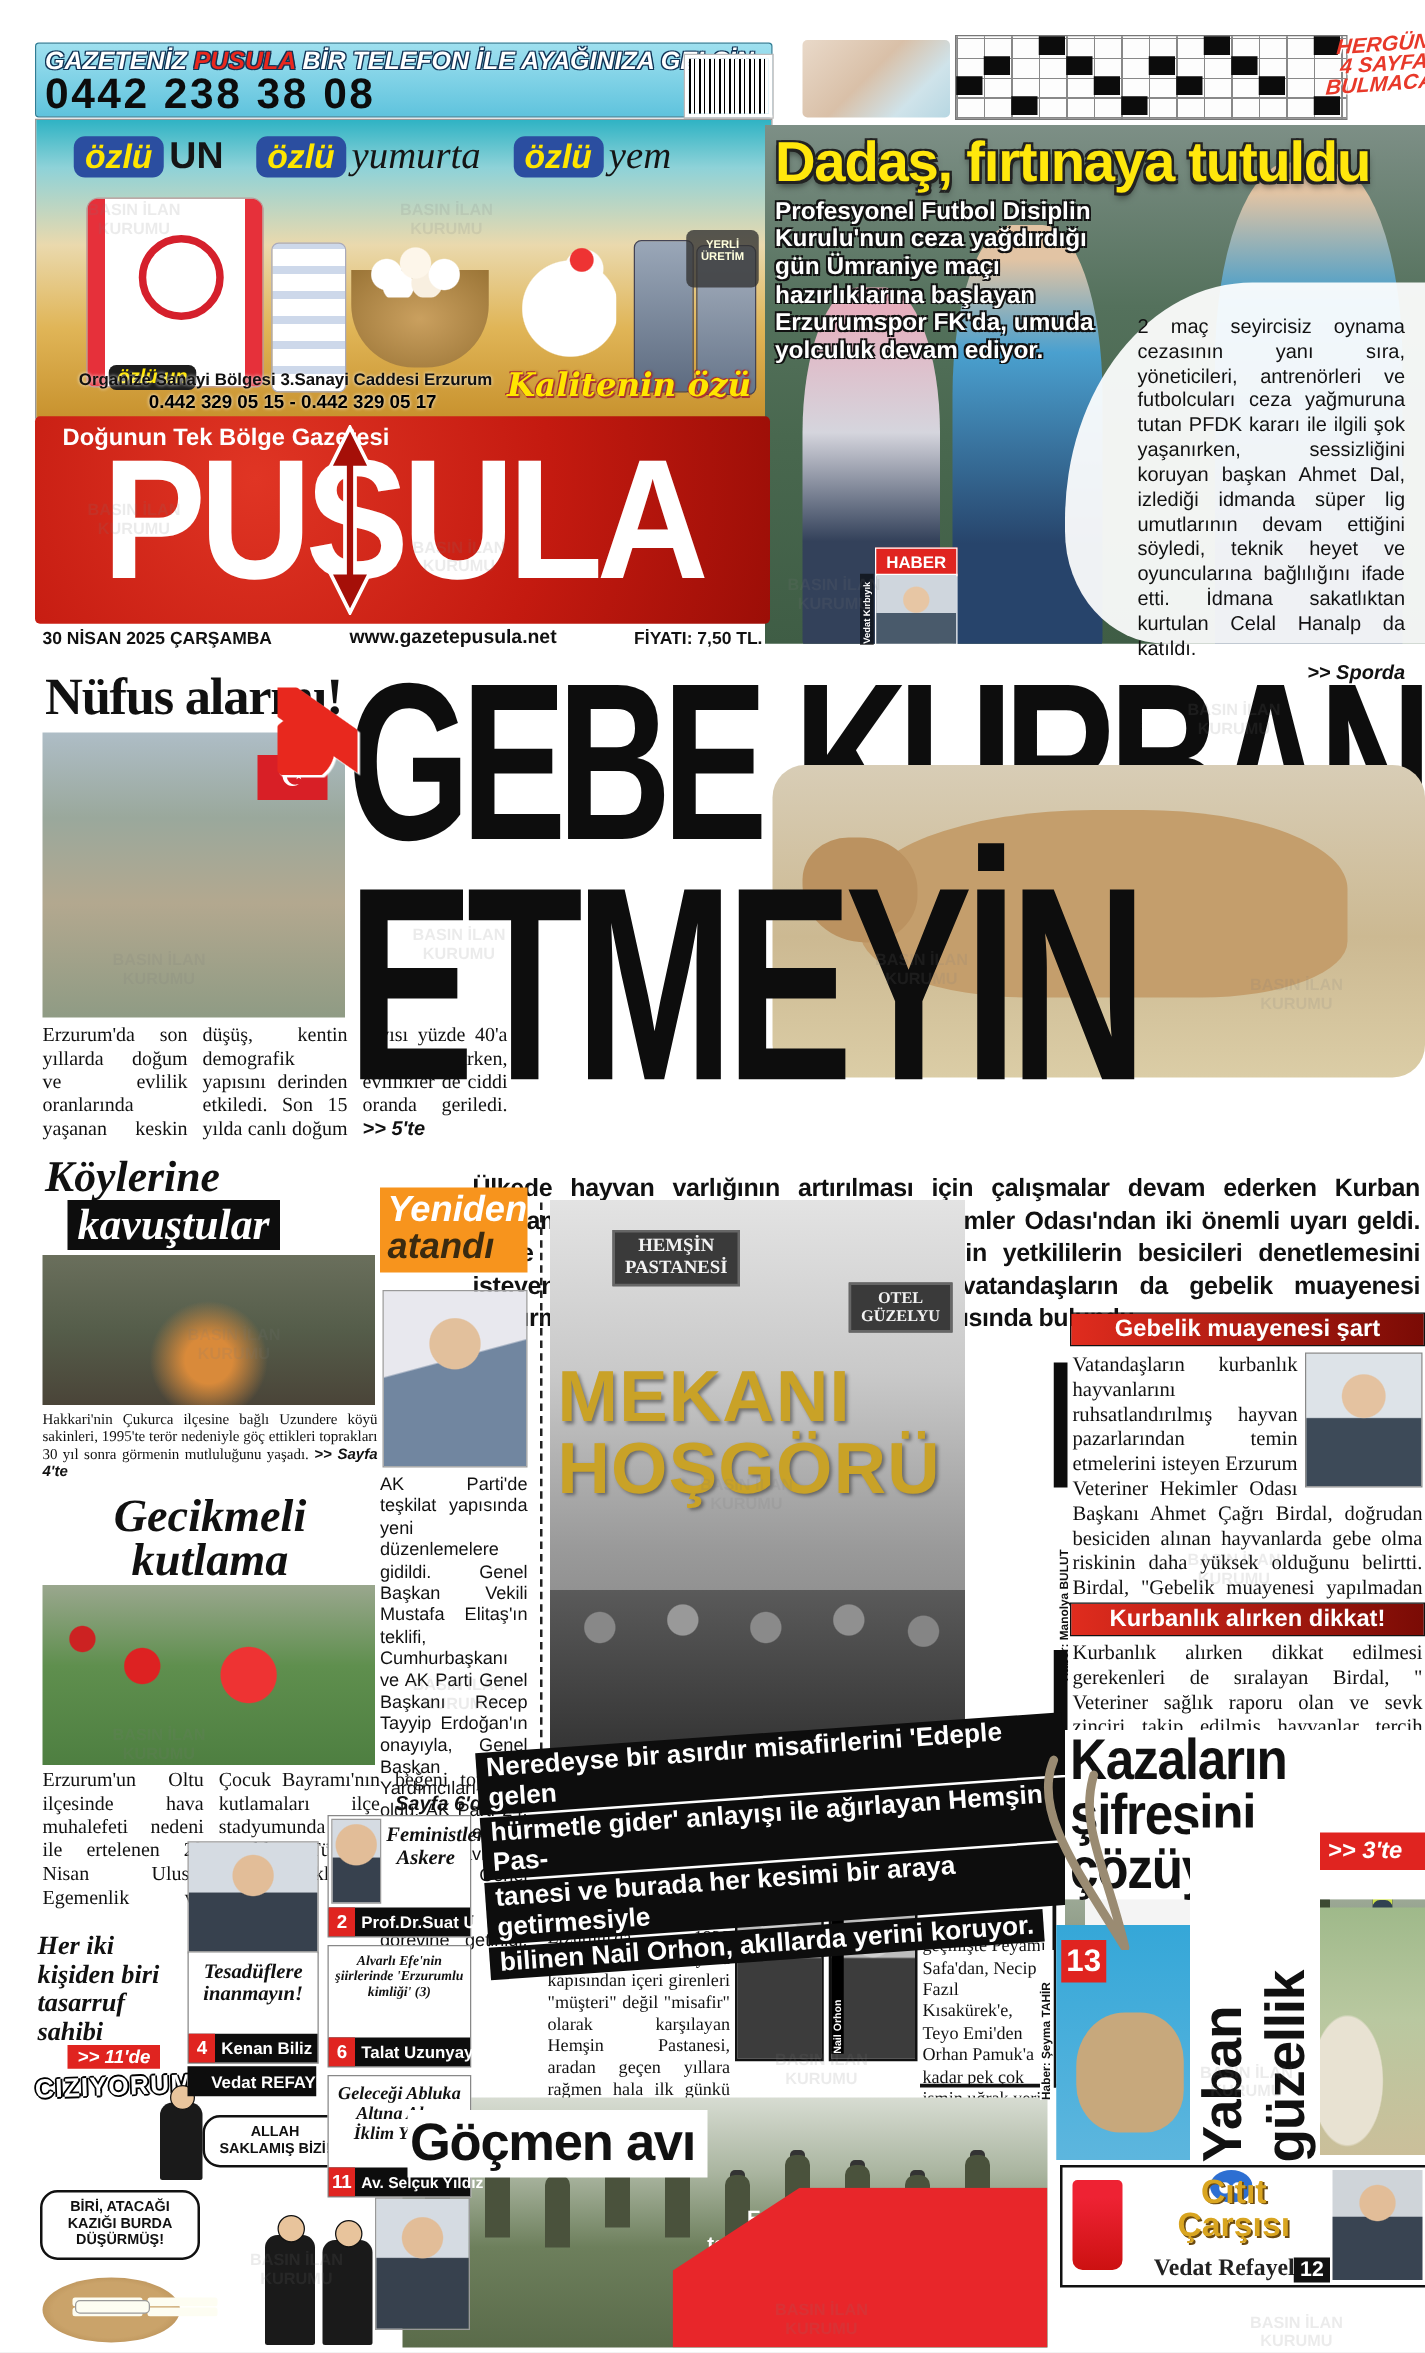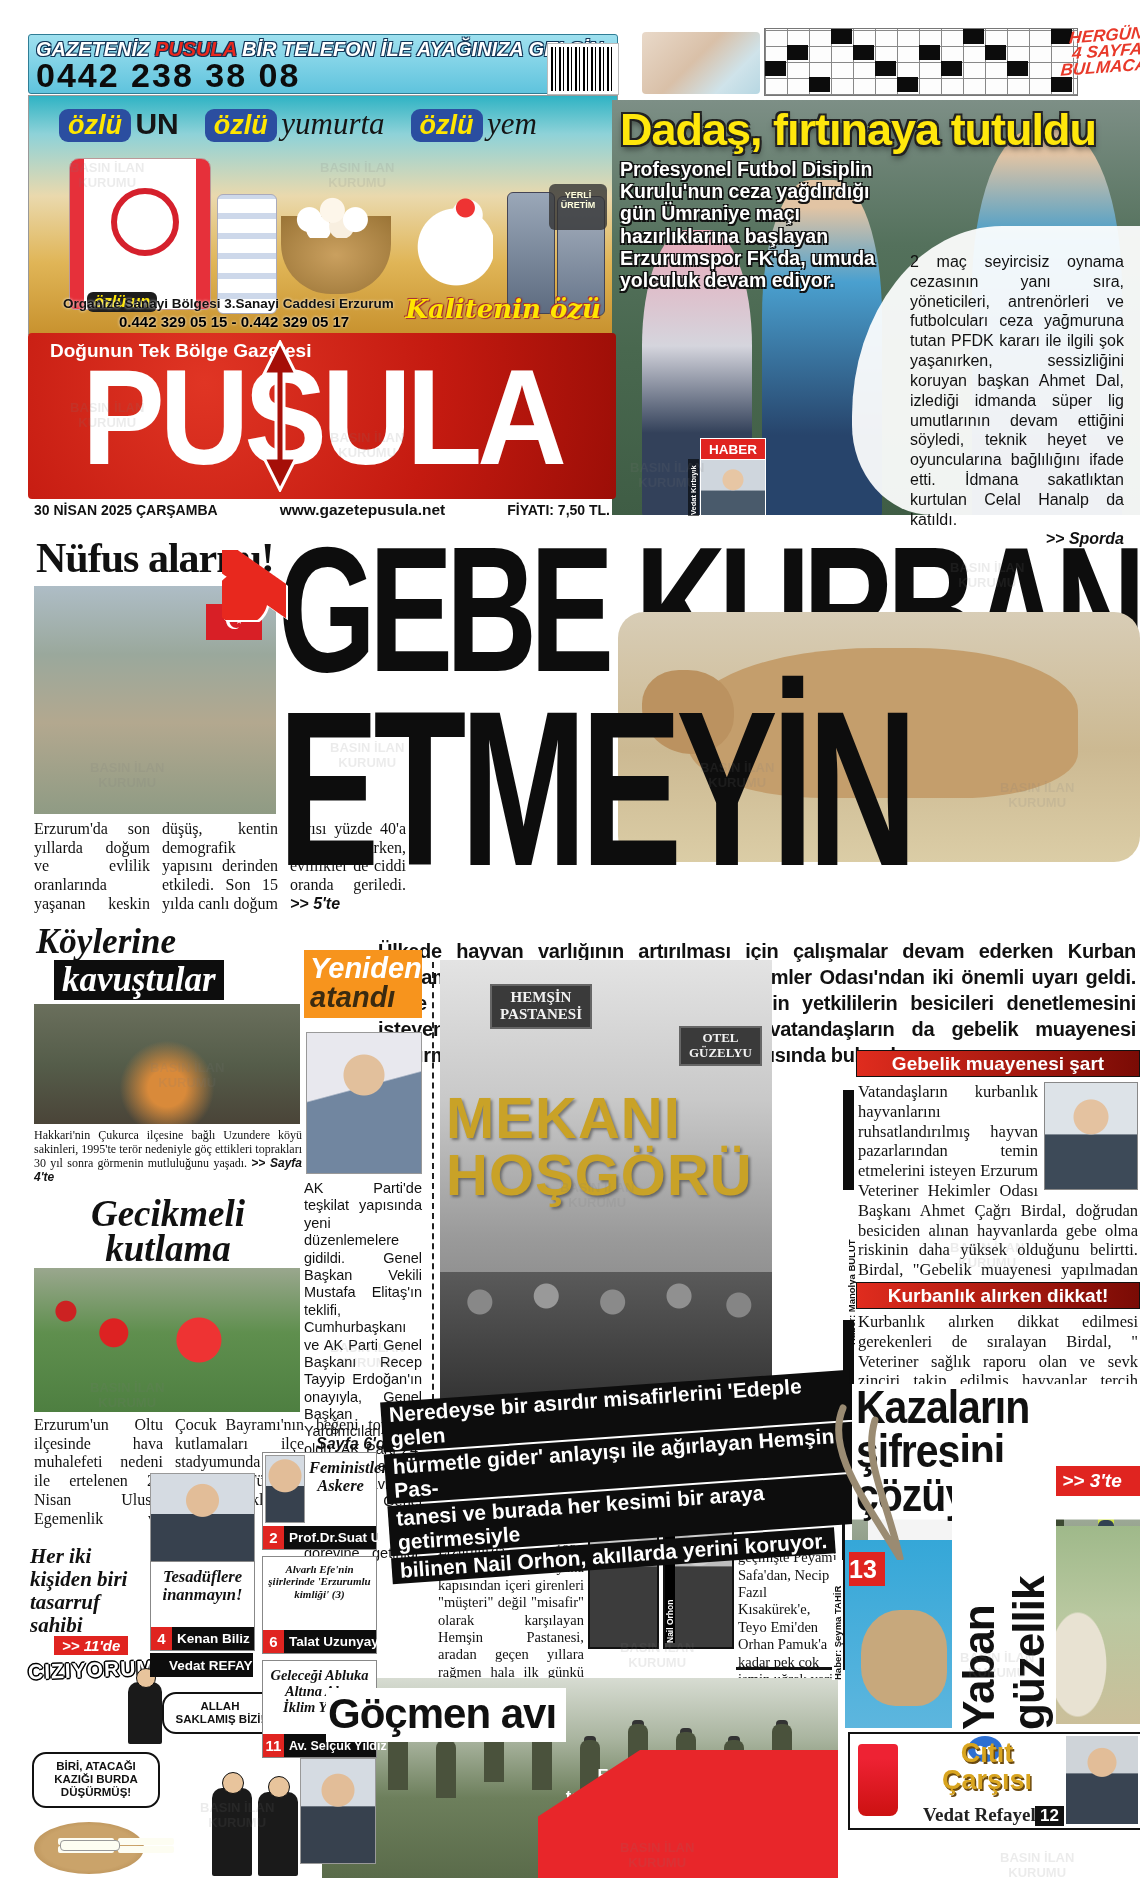--- a/index.html
+++ b/index.html
@@ -187,21 +187,21 @@
      font-style:italic;font-size:19px;text-align:center;line-height:30px;z-index:8;}
   .ambphoto{left:852px;top:1452px;width:288px;height:158px;background:
      linear-gradient(180deg,#b9c4b4 0%,#93a08c 55%,#7c8a74 100%);overflow:hidden;z-index:6;}
   .amb{position:absolute;left:16px;top:48px;width:150px;height:70px;background:#f4f4f4;border-radius:8px 22px 4px 4px;
      box-shadow:inset 0 -18px 0 #d7dade, inset 0 -26px 0 #d22;}
   .figure{position:absolute;width:16px;height:46px;background:#23303d;border-radius:6px 6px 0 0;}
   
   .ibex{left:845px;top:1540px;width:118px;height:188px;background:linear-gradient(180deg,#35a7d8 0%,#5db6de 100%);overflow:visible;z-index:7;}
   .ibexbody{position:absolute;left:16px;top:70px;width:86px;height:96px;background:#c7a87c;border-radius:45% 40% 35% 40%;}
   .page13{left:849px;top:1552px;width:36px;height:34px;background:#e02420;color:#fff;font-weight:bold;
-     font-size:25px;line-height:34px;z-index:9;}
+     font-size:25px;text-align:center;line-height:34px;z-index:9;}
   .yabantitle{left:952px;top:1462px;height:268px;font-weight:bold;font-size:44px;letter-spacing:-1px;
      background:#fff;padding:0 2px;z-index:8;}
   .squirrel{left:1002px;top:1526px;width:138px;height:198px;background:
      radial-gradient(ellipse at 55% 70%,#e8e2d2 26%,transparent 27%),
      linear-gradient(180deg,#9fb98a 0%,#b9c8a0 45%,#cbbf9a 100%);z-index:7;}
   .seyma{left:832px;top:1560px;height:120px;font-size:9.5px;font-weight:bold;background:#fff;z-index:9;}
   
   .citit{left:848px;top:1732px;width:290px;height:94px;border:2px solid #111;background:#fff;overflow:hidden;}
   .glass{position:absolute;left:8px;top:10px;width:40px;height:72px;background:linear-gradient(180deg,#e23 20%,#c11);border-radius:4px 4px 8px 8px;}
   .citittxt{position:absolute;left:62px;top:6px;width:150px;text-align:center;font-weight:bold;font-size:27px;

